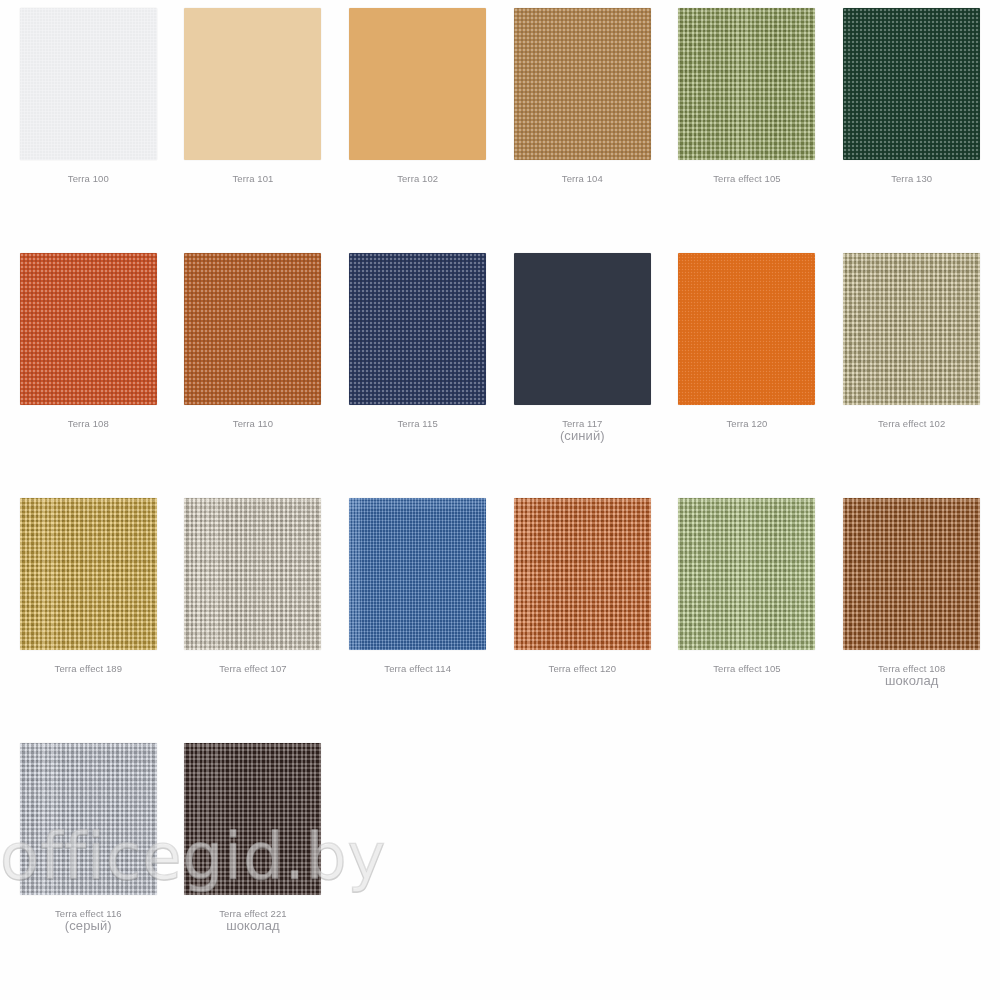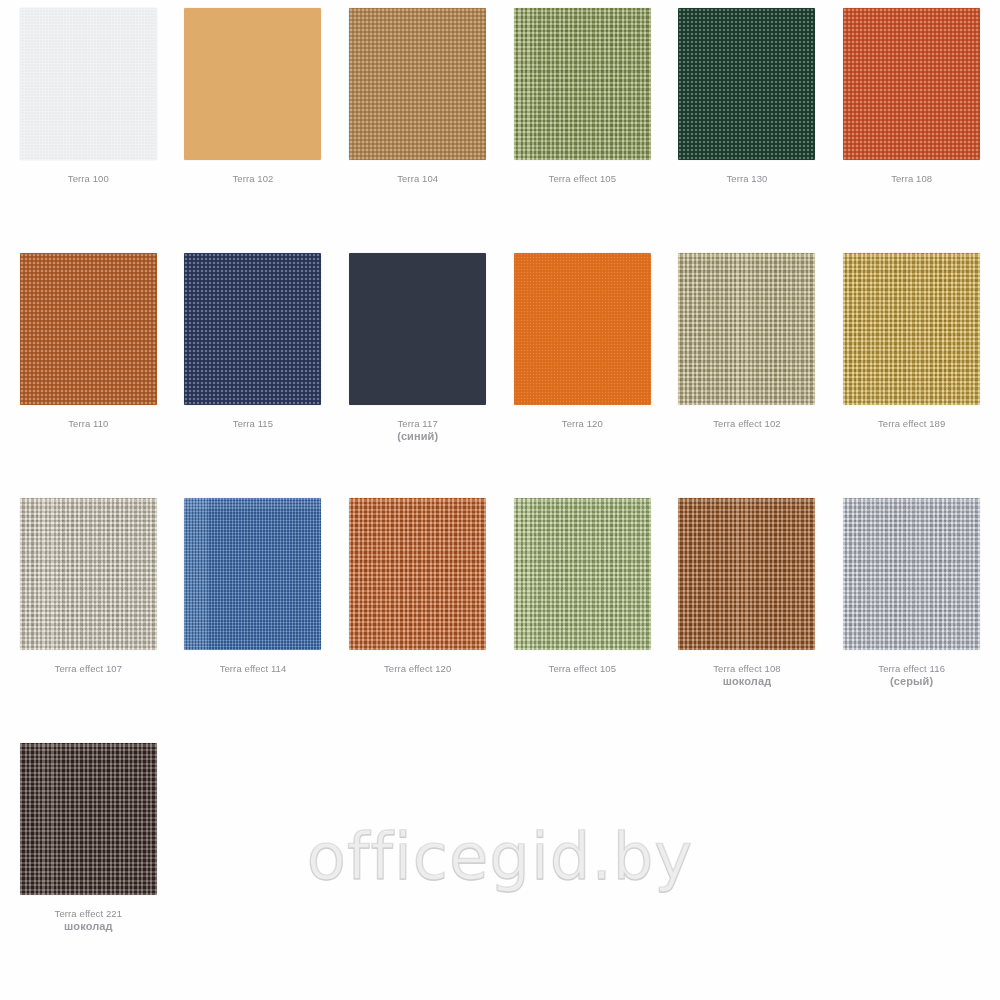--- a/index.html
+++ b/index.html
@@ -91,35 +91,33 @@
     font-size: 9.5px;
     line-height: 12px;
     color: #8f8f94;
     letter-spacing: 0.1px;
     white-space: pre-line;
     filter: blur(0.22px);
   }
 
   .swatch-label .sub {
     display: block;
-    font-size: 11px;
+    font-size: 13px;
     color: #9a9aa0;
-    font-weight: bold;
   }
 
   
   .cell-empty .swatch-chip,
   .cell-empty .swatch-label { visibility: hidden; }
 
   #watermark {
     position: absolute;
     left: 0;
     right: 0;
     top: 820px;
-    text-align: center;
     font-size: 64px;
     font-family: "DejaVu Sans", sans-serif;
     font-weight: 400;
     letter-spacing: 1px;
     color: rgba(255,255,255,0.34);
     text-shadow:
       0 1px 0 rgba(0,0,0,0.10),
       0 -1px 0 rgba(255,255,255,0.28);
     -webkit-text-stroke: 1.4px rgba(150,150,150,0.30);
     z-index: 9;
@@ -133,20 +131,26 @@
 <div id="palette-sheet">
 
   <div class="swatch-grid" id="grid-root">
       <div class="swatch-cell">
         <div class="swatch-chip" style="background: rgb(240, 241, 243);">
           <div class="tex tex-fine"></div>
         </div>
         <div class="swatch-label"><span>Terra 100</span></div>
       </div>
       <div class="swatch-cell">
+        <div class="swatch-chip" style="background: rgb(233, 205, 163);">
+          <div class="tex tex-smooth"></div>
+        </div>
+        <div class="swatch-label"><span>Terra 101</span></div>
+      </div>
+      <div class="swatch-cell">
         <div class="swatch-chip" style="background: rgb(223, 171, 106);">
           <div class="tex tex-smooth"></div>
         </div>
         <div class="swatch-label"><span>Terra 102</span></div>
       </div>
       <div class="swatch-cell">
         <div class="swatch-chip" style="background: rgb(176, 133, 82);">
           <div class="tex tex-grain"></div>
         </div>
         <div class="swatch-label"><span>Terra 104</span></div>

